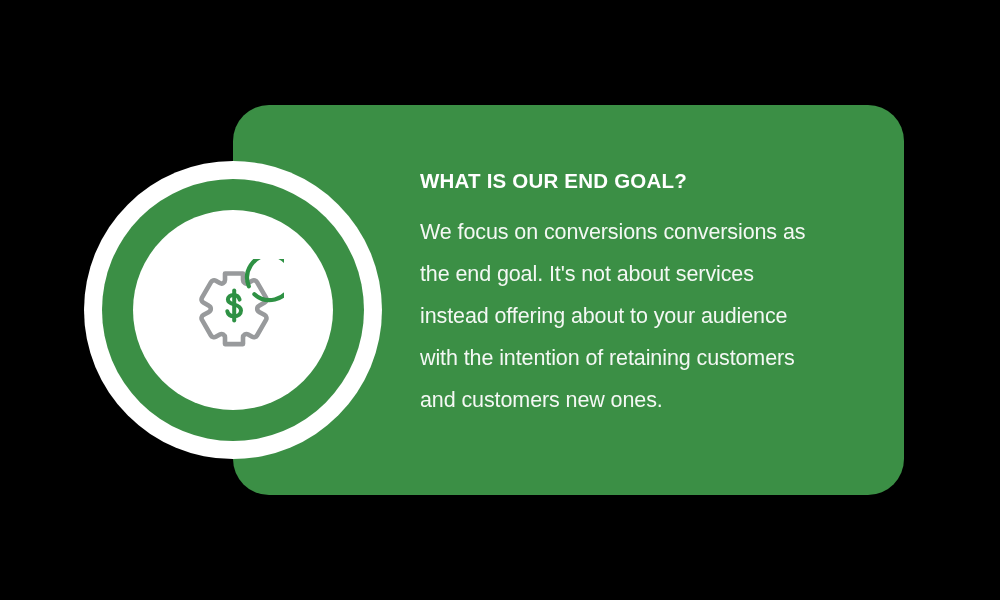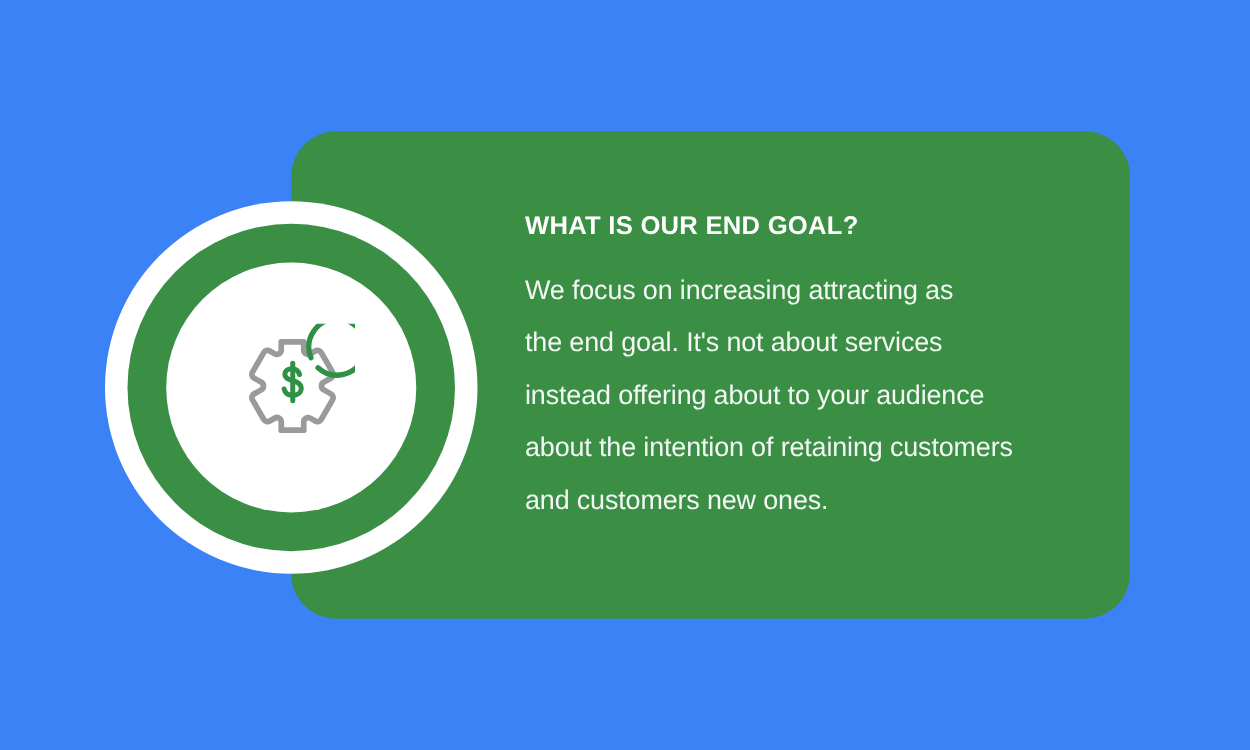--- a/index.html
+++ b/index.html
@@ -12,21 +12,21 @@
     height: 600px;
     overflow: hidden;
     font-family: "Liberation Sans", sans-serif;
     -webkit-font-smoothing: antialiased;
   }
 
   #stage {
     position: relative;
     width: 1000px;
     height: 600px;
-    background: #3b82f6;
+    background: #000000;
   }
 
   
   .card {
     position: absolute;
     left: 233px;
     top: 105px;
     width: 671px;
     height: 390px;
     background: #3b8f45;
@@ -126,21 +126,21 @@
 
       <path d="M55.6 40.6 C54.8 37.6 52.6 35.9 49.6 35.9 C46.2 35.9 43.9 37.8 43.9 40.5 C43.9 43.3 46.4 44.4 49.9 45.4 C54.2 46.6 57.0 48.0 57.0 51.6 C57.0 54.8 54.2 57.2 50.2 57.2 C46.5 57.2 44.0 55.4 43.3 52.2" fill="none" stroke="#2e9144" stroke-width="4.0" stroke-linecap="round" stroke-linejoin="round"></path>
 
       <line x1="50.2" y1="31.5" x2="50.2" y2="61.6" stroke="#2e9144" stroke-width="4.0" stroke-linecap="round"></line>
     </svg>
   </div>
 
   <div class="content">
     <h2 class="heading">WHAT IS OUR END GOAL?</h2>
     <div class="body-copy">
-      <div class="body-line">We focus on increasing attracting as</div>
+      <div class="body-line">We focus on conversions conversions as</div>
       <div class="body-line">the end goal. It's not about services</div>
       <div class="body-line">instead offering about to your audience</div>
-      <div class="body-line">about the intention of retaining customers</div>
+      <div class="body-line">with the intention of retaining customers</div>
       <div class="body-line">and customers new ones.</div>
     </div>
   </div>
 
 </div>
 
 </body></html>

